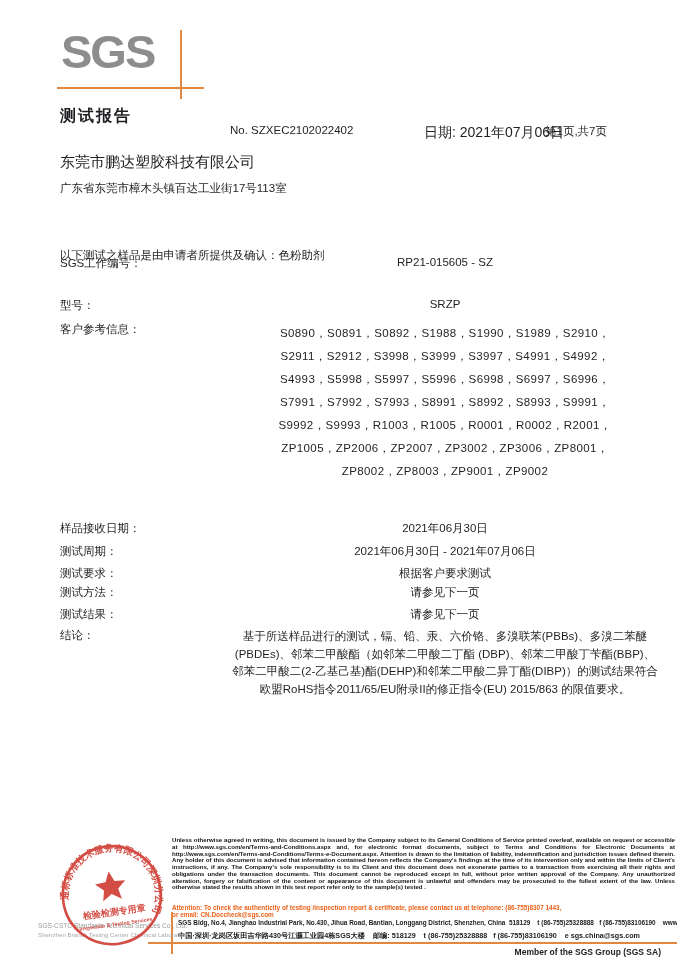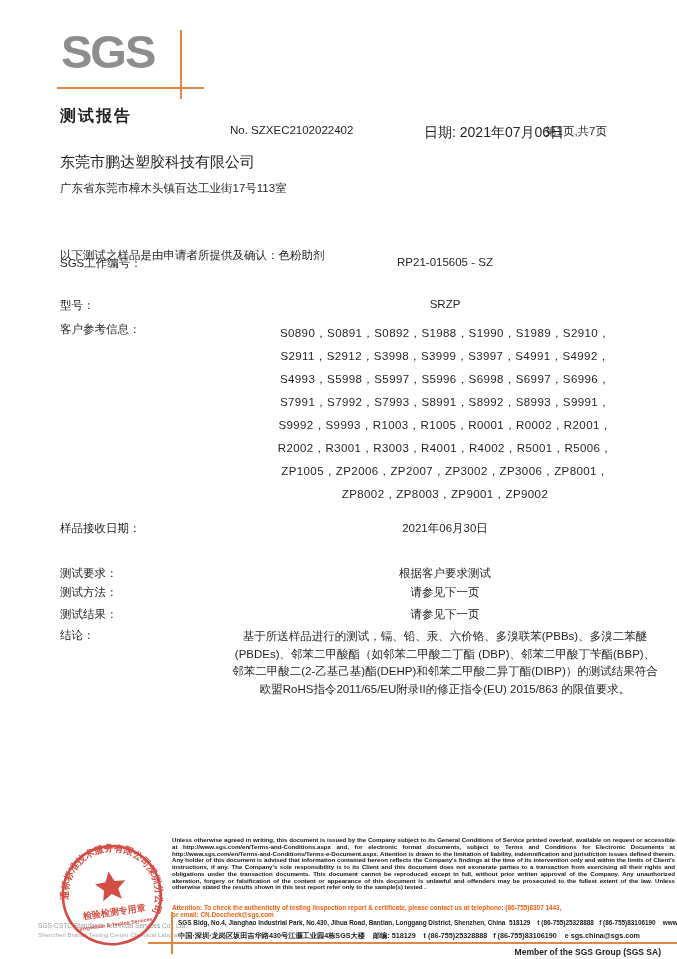--- a/index.html
+++ b/index.html
@@ -75,31 +75,34 @@
   </div>
 
   <div class="row" style="top:322px">
     <span class="lbl">客户参考信息：</span>
     <span class="val">
       <div class="ref-line">S0890，S0891，S0892，S1988，S1990，S1989，S2910，</div>
       <div class="ref-line">S2911，S2912，S3998，S3999，S3997，S4991，S4992，</div>
       <div class="ref-line">S4993，S5998，S5997，S5996，S6998，S6997，S6996，</div>
       <div class="ref-line">S7991，S7992，S7993，S8991，S8992，S8993，S9991，</div>
       <div class="ref-line">S9992，S9993，R1003，R1005，R0001，R0002，R2001，</div>
-      <div class="ref-line">R2002，R3001，R3003，R4001，R4002，R5001，R5006，</div>
       <div class="ref-line">ZP1005，ZP2006，ZP2007，ZP3002，ZP3006，ZP8001，</div>
       <div class="ref-line">ZP8002，ZP8003，ZP9001，ZP9002</div>
     </span>
   </div>
 
   <div class="row" style="top:521px">
     <span class="lbl">样品接收日期：</span>
     <span class="val">2021年06月30日</span>
   </div>
 
+  <div class="row" style="top:544px">
+    <span class="lbl">测试周期：</span>
+    <span class="val">2021年06月30日 - 2021年07月06日</span>
+  </div>
 
   <div class="row" style="top:566px">
     <span class="lbl">测试要求：</span>
     <span class="val">根据客户要求测试</span>
   </div>
 
   <div class="row" style="top:585px">
     <span class="lbl">测试方法：</span>
     <span class="val">请参见下一页</span>
   </div>

